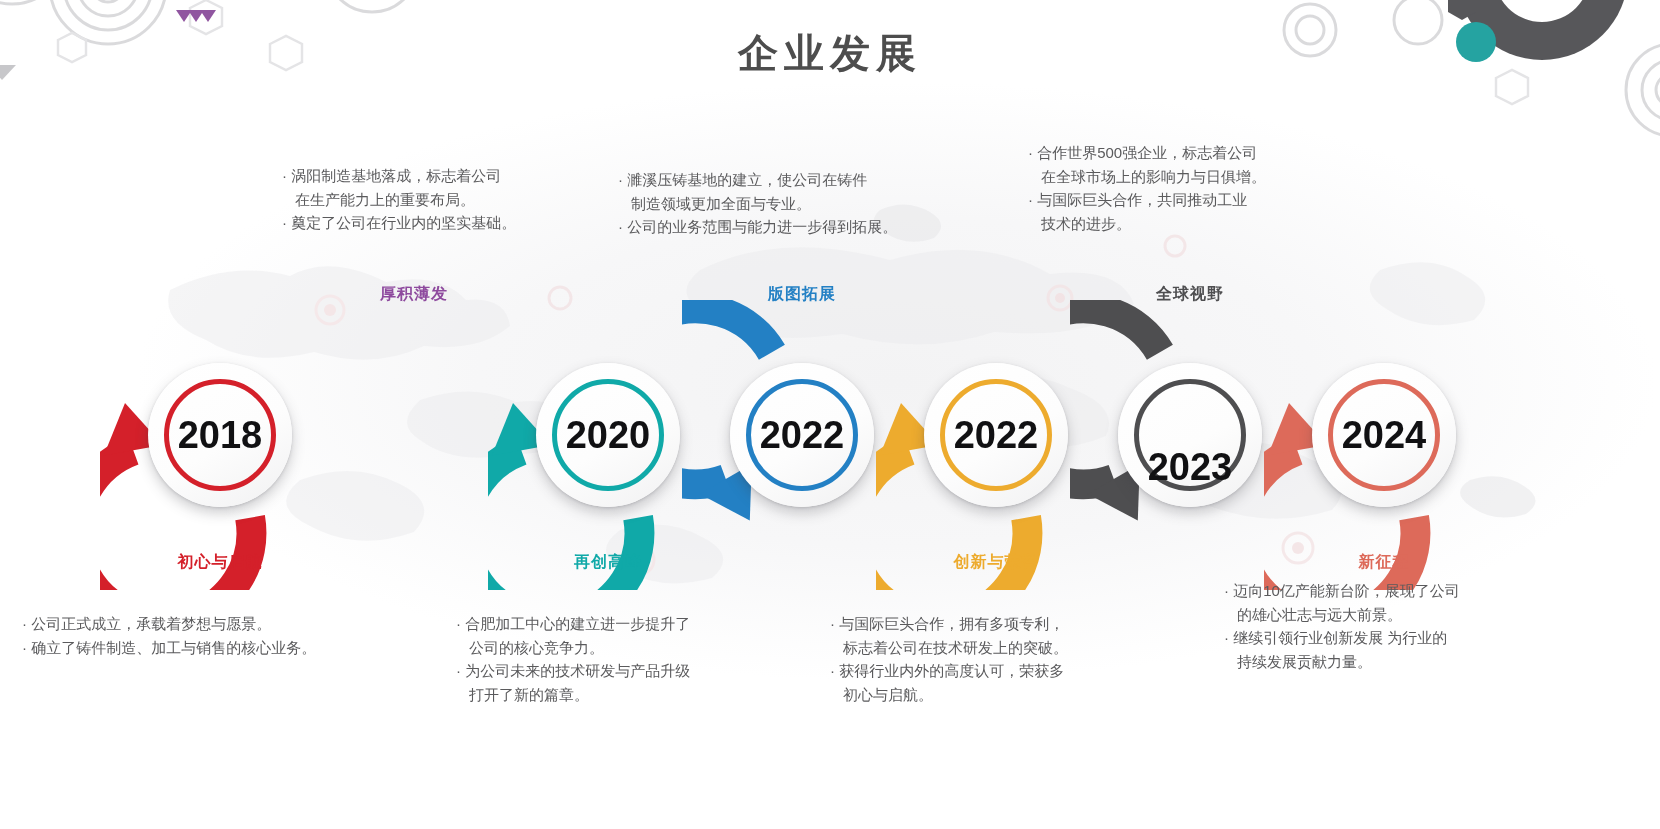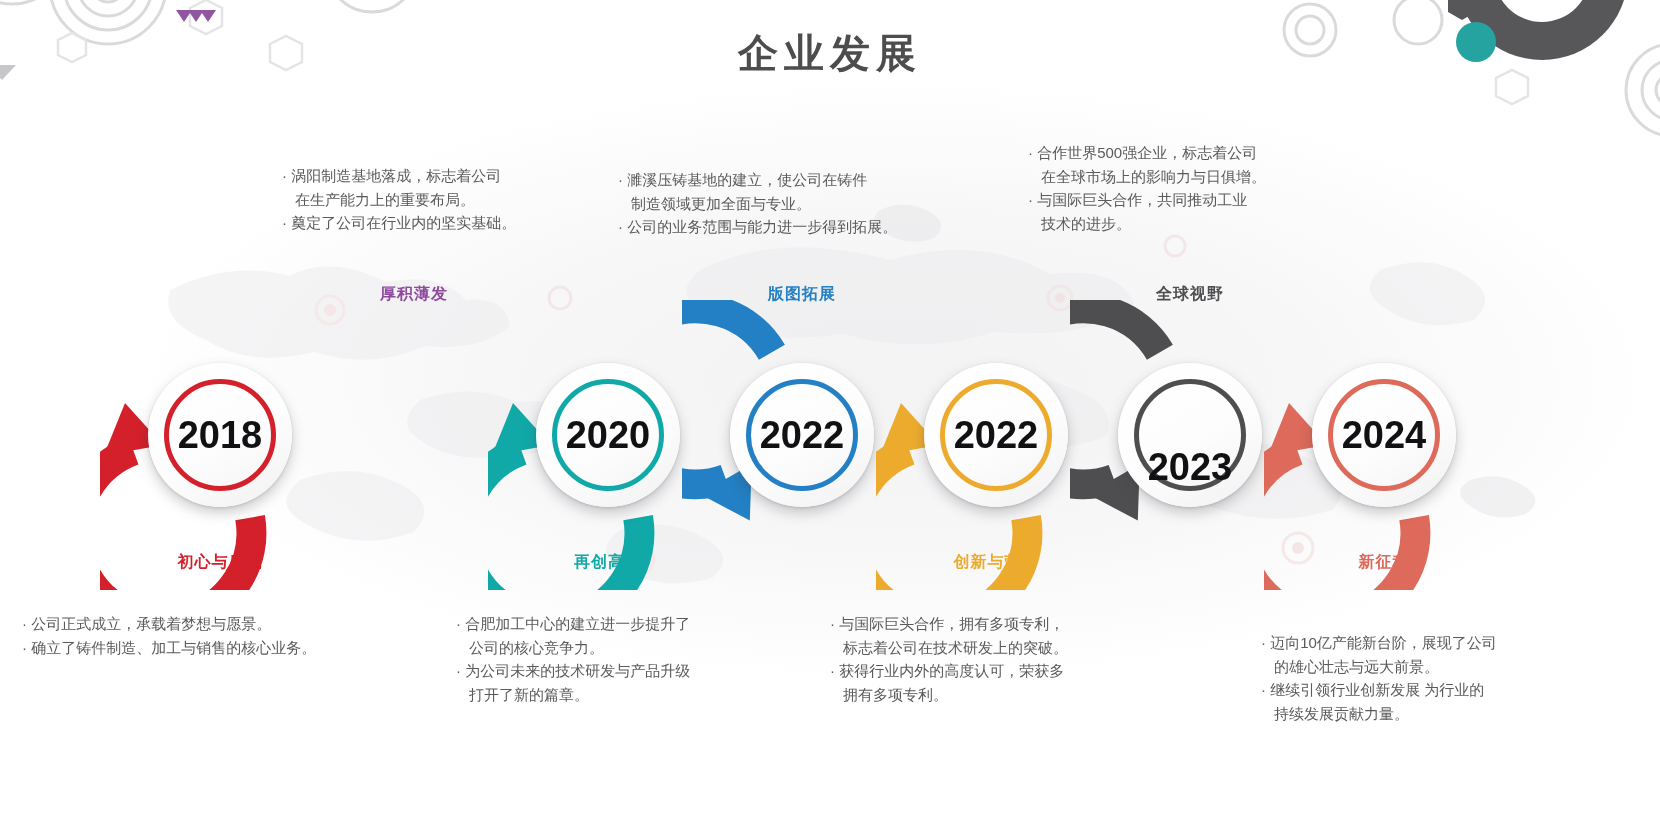--- a/index.html
+++ b/index.html
@@ -71,21 +71,21 @@
   .block .lead { text-indent: 0; }
   .block .cont { padding-left: 13px; }
 
   .tb1 { left: 262px; top: 164px; margin-left: 20px; }
   .tb2 { left: 618px; top: 168px; }
   .tb3 { left: 1028px; top: 141px; }
 
   .bb1 { left: 22px;   top: 612px; }
   .bb2 { left: 456px;  top: 612px; }
   .bb3 { left: 830px;  top: 612px; }
-  .bb4 { left: 1224px; top: 631px; margin-left: 37px; }
+  .bb4 { left: 1224px; top: 579px; }
 </style>
 </head>
 <body>
 
 <div id="stage">
 
   <svg class="deco" id="deco-tl" viewBox="0 0 560 290">
     <g fill="none" stroke="#d9d9db" stroke-width="3">
       <circle cx="72" cy="60" r="54"></circle>
         <circle cx="72" cy="60" r="40"></circle>
@@ -300,21 +300,21 @@
   <div class="block bb2">
       <p class="lead">· 合肥加工中心的建立进一步提升了</p>
       <p class="cont">公司的核心竞争力。</p>
       <p class="lead">· 为公司未来的技术研发与产品升级</p>
       <p class="cont">打开了新的篇章。</p>
     </div>
   <div class="block bb3">
       <p class="lead">· 与国际巨头合作，拥有多项专利，</p>
       <p class="cont">标志着公司在技术研发上的突破。</p>
       <p class="lead">· 获得行业内外的高度认可，荣获多</p>
-      <p class="cont">拥有多项专利。</p>
+      <p class="cont">初心与启航。</p>
     </div>
   <div class="block bb4">
       <p class="lead">· 迈向10亿产能新台阶，展现了公司</p>
       <p class="cont">的雄心壮志与远大前景。</p>
       <p class="lead">· 继续引领行业创新发展  为行业的</p>
       <p class="cont">持续发展贡献力量。</p>
     </div>
 
 </div>
 

